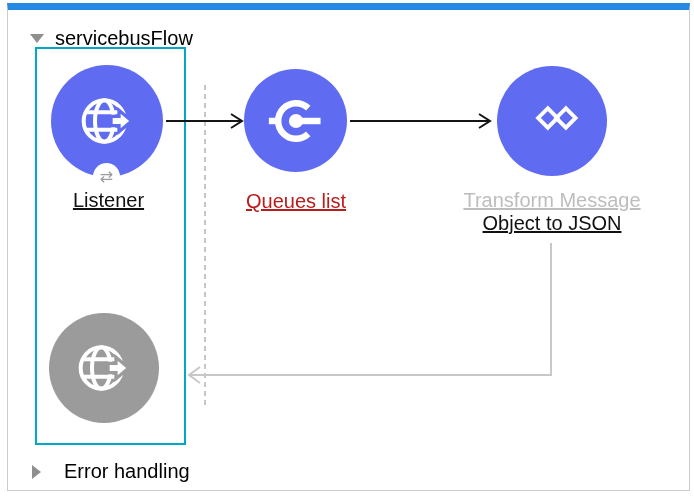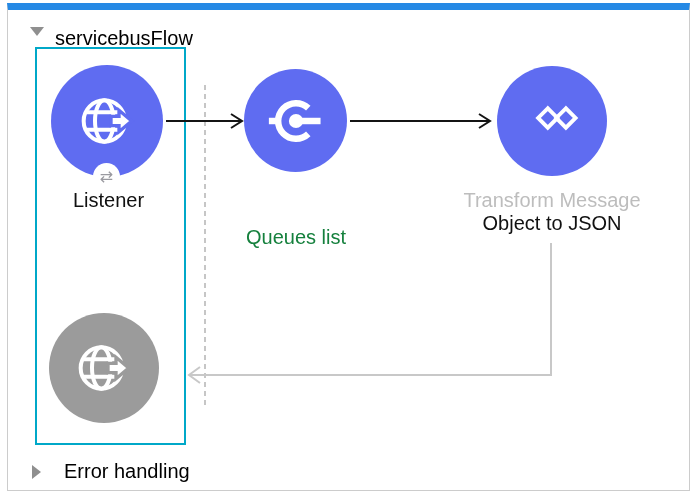--- a/index.html
+++ b/index.html
@@ -4,43 +4,43 @@
 <style>
   html,body{margin:0;padding:0;background:#fff;}
   .screen{
     position:relative;width:694px;height:498px;background:#ffffff;overflow:hidden;
     font-family:"Liberation Sans",sans-serif;color:#1a1a1a;
   }
   .flow-container{
     position:absolute;left:7px;top:3px;width:681px;height:480px;
     border:1px solid #cccccc;border-top:7px solid #2589e5;background:#ffffff;
   }
-  .flow-header{position:absolute;left:22px;top:17px;display:flex;align-items:flex-start;gap:11px;cursor:default;}
+  .flow-header{position:absolute;left:22px;top:17px;display:flex;align-items:center;gap:11px;cursor:default;}
   .tri-down{width:0;height:0;border-left:7px solid transparent;border-right:7px solid transparent;border-top:9px solid #8f8f8f;}
   .tri-right{width:0;height:0;border-top:7px solid transparent;border-bottom:7px solid transparent;border-left:9px solid #8f8f8f;}
   .flow-title{font-size:20px;color:#000;}
   .selection-box{
     position:absolute;left:35px;top:47px;width:147px;height:394px;
     border:2px solid #00a8c8;background:transparent;
   }
   .node{position:absolute;border-radius:50%;display:flex;align-items:center;justify-content:center;}
   .node.purple{background:#5f6cf1;}
   .node.gray{background:#9b9b9b;}
   .node-listener{left:51px;top:65px;width:112px;height:112px;}
   .node-queues{left:244px;top:69px;width:103px;height:103px;}
   .node-transform{left:497px;top:66px;width:110px;height:110px;}
   .node-response{left:49px;top:313px;width:110px;height:110px;}
   .badge{
     position:absolute;left:93px;top:163px;width:27px;height:27px;border-radius:50%;
     background:#ffffff;display:flex;align-items:center;justify-content:center;
     font-size:16px;color:#9a9aa0;line-height:1;
   }
-  .node-label{position:absolute;font-size:20px;text-align:center;line-height:23px;white-space:nowrap;}
+  .node-label{position:absolute;font-size:20px;text-align:center;line-height:23px;white-space:nowrap;text-decoration:underline;}
   .label-listener{left:35px;top:189px;width:147px;color:#111;}
-  .label-queues{left:226px;top:190px;width:140px;color:#15803d;margin-top:36px;}
+  .label-queues{left:226px;top:190px;width:140px;color:#b91c1c;}
   .label-transform{left:442px;top:189px;width:220px;color:#bdbdbd;}
   .label-transform-sub{left:442px;top:212px;width:220px;color:#111;}
   .error-header{position:absolute;left:24px;top:450px;display:flex;align-items:center;gap:23px;cursor:default;}
   .error-title{font-size:20px;color:#000;}
   .wires{position:absolute;left:0;top:0;width:694px;height:498px;pointer-events:none;}
 </style>
 </head>
 <body>
 
 <div class="screen">

